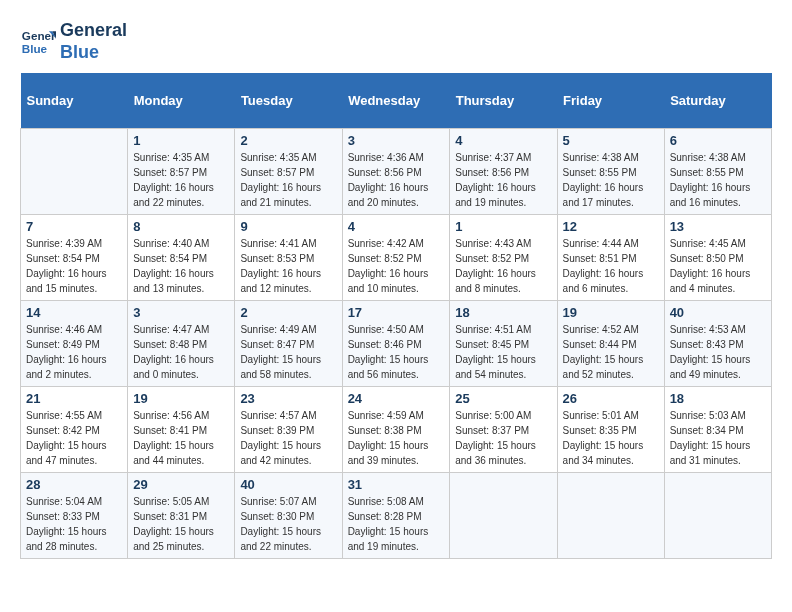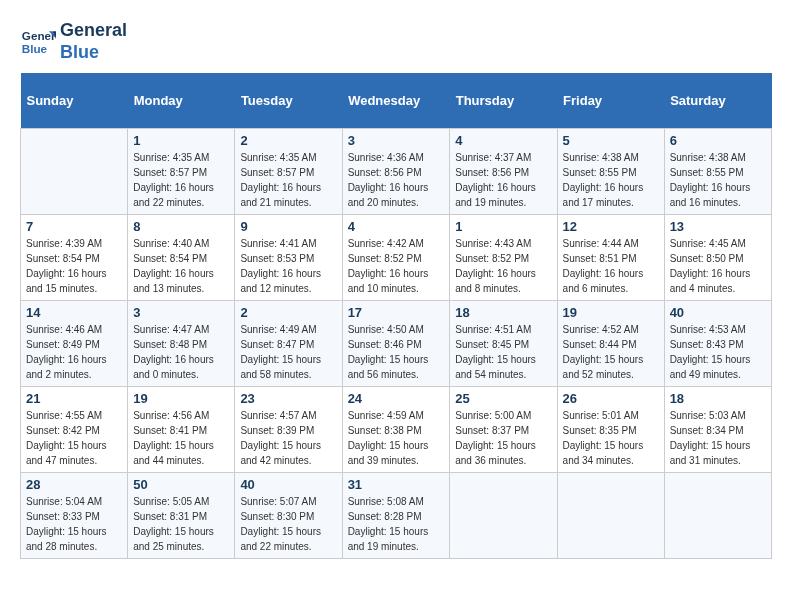--- a/index.html
+++ b/index.html
@@ -239,21 +239,21 @@
           <span class="day-number">18</span>
           <div class="day-info">Sunrise: 5:03 AM<br>Sunset: 8:34 PM<br>Daylight: 15 hours<br>and 31 minutes.</div>
         </td>
       </tr>
       <tr>
         <td>
           <span class="day-number">28</span>
           <div class="day-info">Sunrise: 5:04 AM<br>Sunset: 8:33 PM<br>Daylight: 15 hours<br>and 28 minutes.</div>
         </td>
         <td>
-          <span class="day-number">50</span>
+          <span class="day-number">29</span>
           <div class="day-info">Sunrise: 5:05 AM<br>Sunset: 8:31 PM<br>Daylight: 15 hours<br>and 25 minutes.</div>
         </td>
         <td>
           <span class="day-number">40</span>
           <div class="day-info">Sunrise: 5:07 AM<br>Sunset: 8:30 PM<br>Daylight: 15 hours<br>and 22 minutes.</div>
         </td>
         <td>
           <span class="day-number">31</span>
           <div class="day-info">Sunrise: 5:08 AM<br>Sunset: 8:28 PM<br>Daylight: 15 hours<br>and 19 minutes.</div>
         </td>

